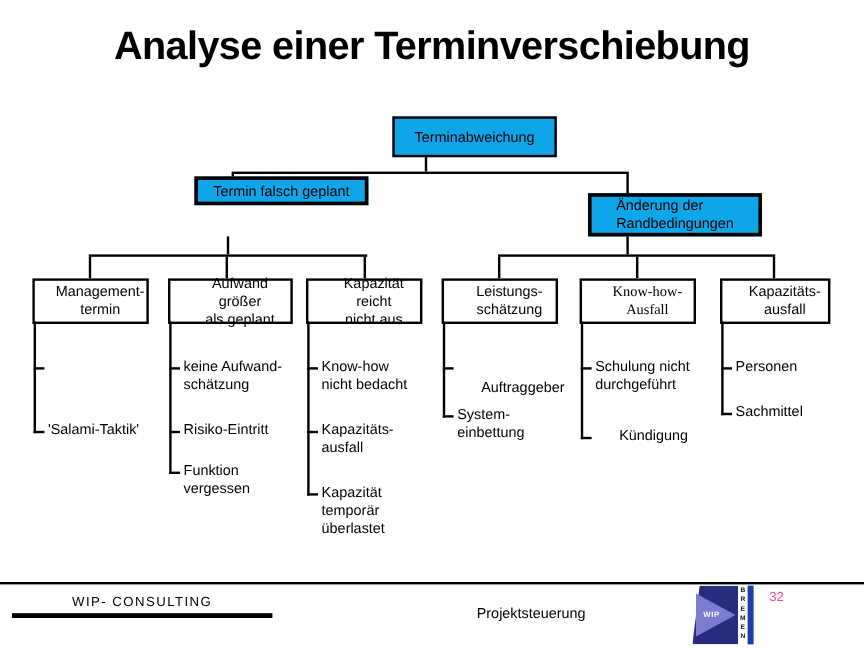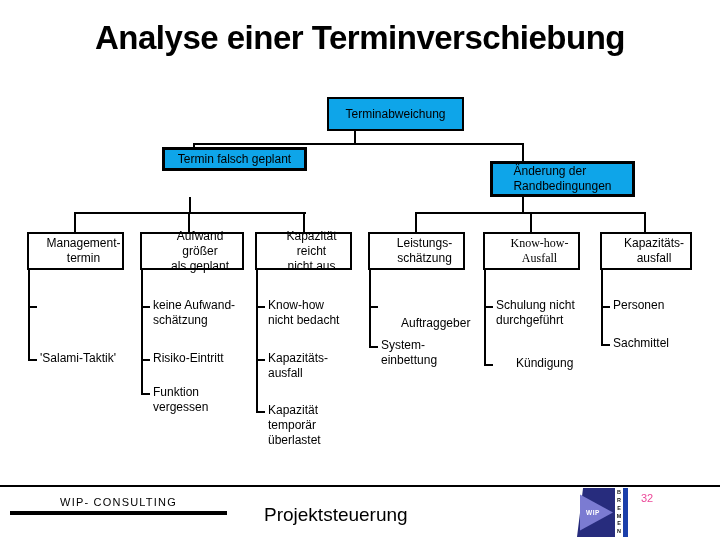--- a/index.html
+++ b/index.html
@@ -32,22 +32,22 @@
   .company{
     position:absolute; left:10px; top:496px; width:217px; text-align:center;
     font-size:11px; letter-spacing:1.2px;
   }
   .company-bar{position:absolute; left:10px; top:511px; width:217px; height:3.5px; background:#000;}
   .tagline{
     position:absolute; left:12px; top:517px; width:230px;
     font-size:8px; font-weight:bold;
   }
   .center-label{
-    position:absolute; left:264px; top:504px; width:200px; text-align:left;
-    font-size:19px;
+    position:absolute; left:288px; top:504px; width:200px; text-align:right;
+    font-size:12px;
   }
   .page-number{position:absolute; left:641px; top:492px; font-size:11px; color:#ec4899;}
   
   .logo{position:absolute; left:577px; top:488px; width:51px; height:49px;}
   .logo-navy{
     position:absolute; left:0; top:0; width:38px; height:49px; background:#272c7d;
     clip-path:polygon(16% 0, 100% 0, 100% 100%, 0 100%);
   }
   .logo-arrow{
     position:absolute; left:3px; top:5px; width:33px; height:39px; background:#7b7bd2;

